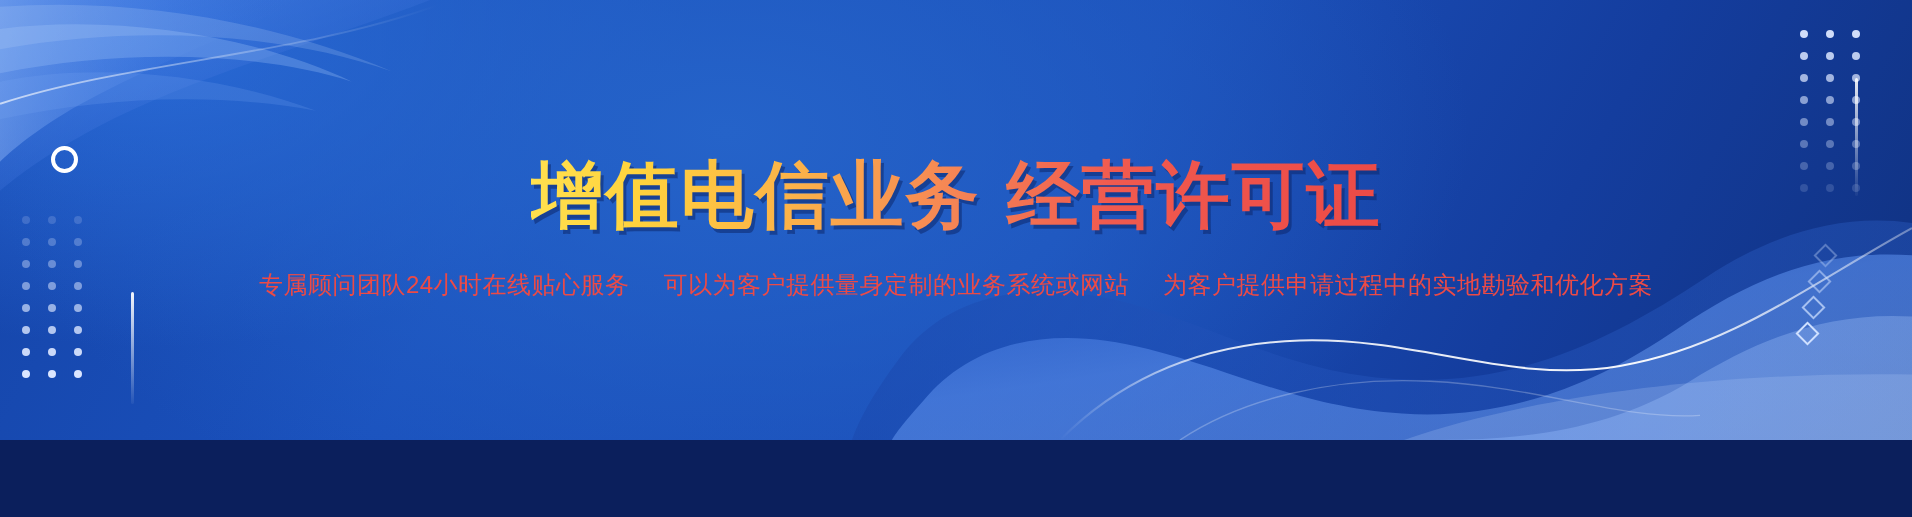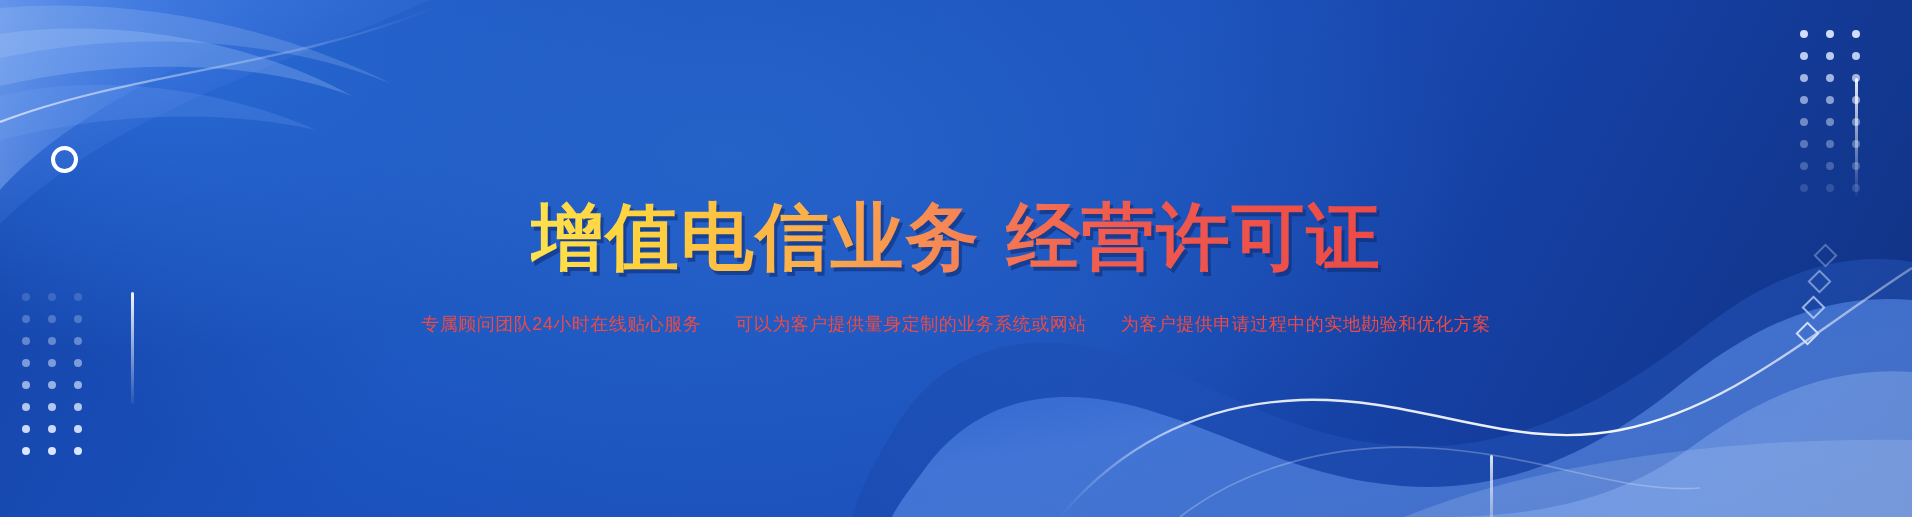--- a/index.html
+++ b/index.html
@@ -2,21 +2,21 @@
 <html><head>
 <meta charset="utf-8">
 <style>
   * { margin:0; padding:0; box-sizing:border-box; }
   html,body { background:#0b1f5c; }
   body { font-family:"Liberation Sans", sans-serif; }
 
   .banner{
     position:relative;
     width:1912px;
-    height:517px;
+    height:440px;
     overflow:hidden;
     background:
       radial-gradient(ellipse 1200px 700px at 38% 30%, #2563c9 0%, rgba(37,99,201,0) 62%),
       radial-gradient(ellipse 900px 520px at 8% 8%, #2b6ddb 0%, rgba(43,109,219,0) 60%),
       linear-gradient(118deg,#1544a8 0%,#1a51bd 28%,#1b4fb9 55%,#143d9e 78%,#10317f 100%);
   }
 
   .layer{ position:absolute; inset:0; }
   .layer svg{ display:block; width:100%; height:100%; }
 
@@ -75,21 +75,21 @@
     background-clip:text;
     color:transparent;
     -webkit-text-fill-color:transparent;
     filter:drop-shadow(3px 4px 0px rgba(12,40,110,.55));
     margin-top:18px;
   }
   .headline .sp{ display:inline-block; width:26px; }
 
   .subtitle{
     margin-top:36px;
-    font-size:18px;
+    font-size:24px;
     color:#ec4a46;
     letter-spacing:.5px;
     white-space:nowrap;
     font-weight:500;
   }
   .subtitle .gap{ display:inline-block; width:34px; }
 </style>
 </head>
 <body>
 

